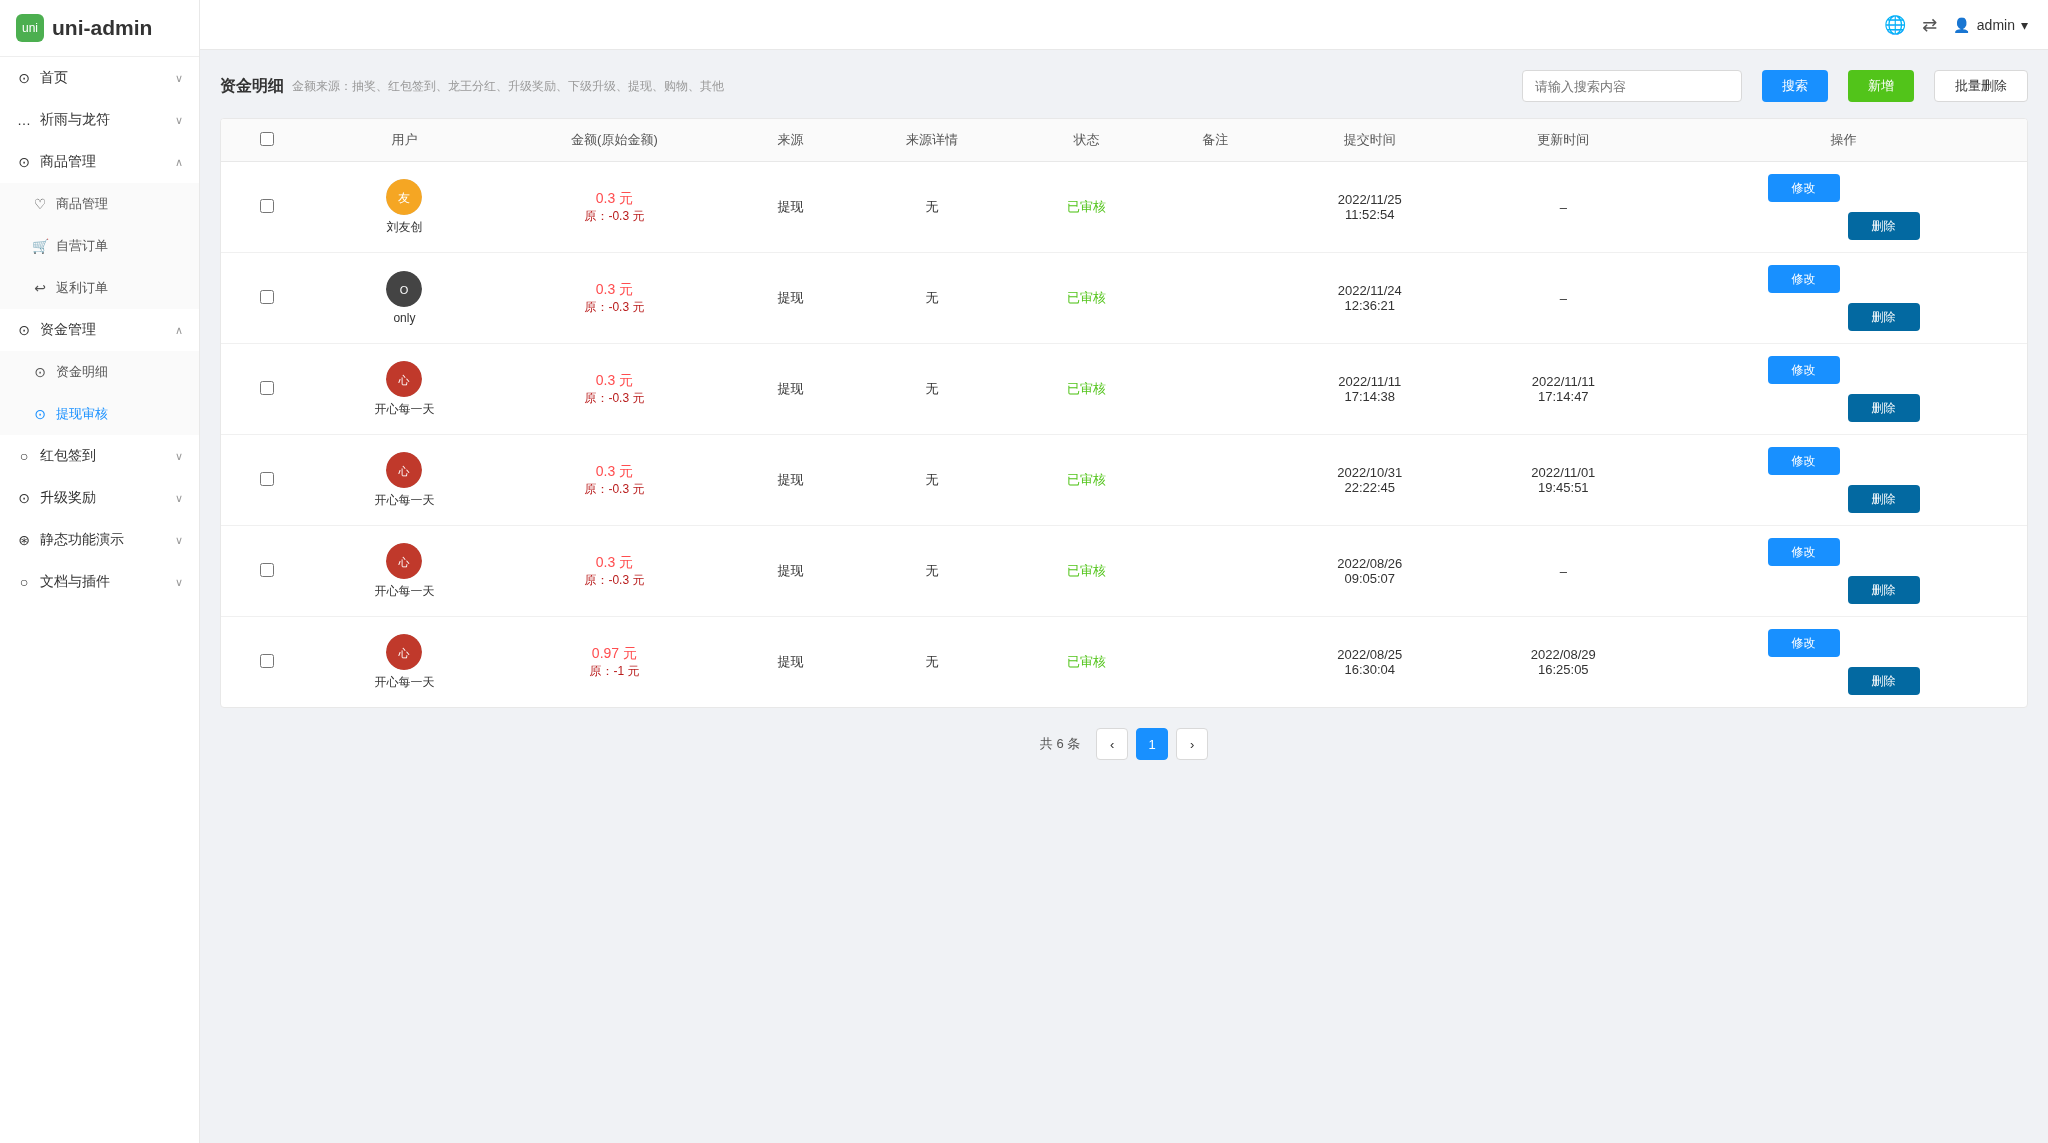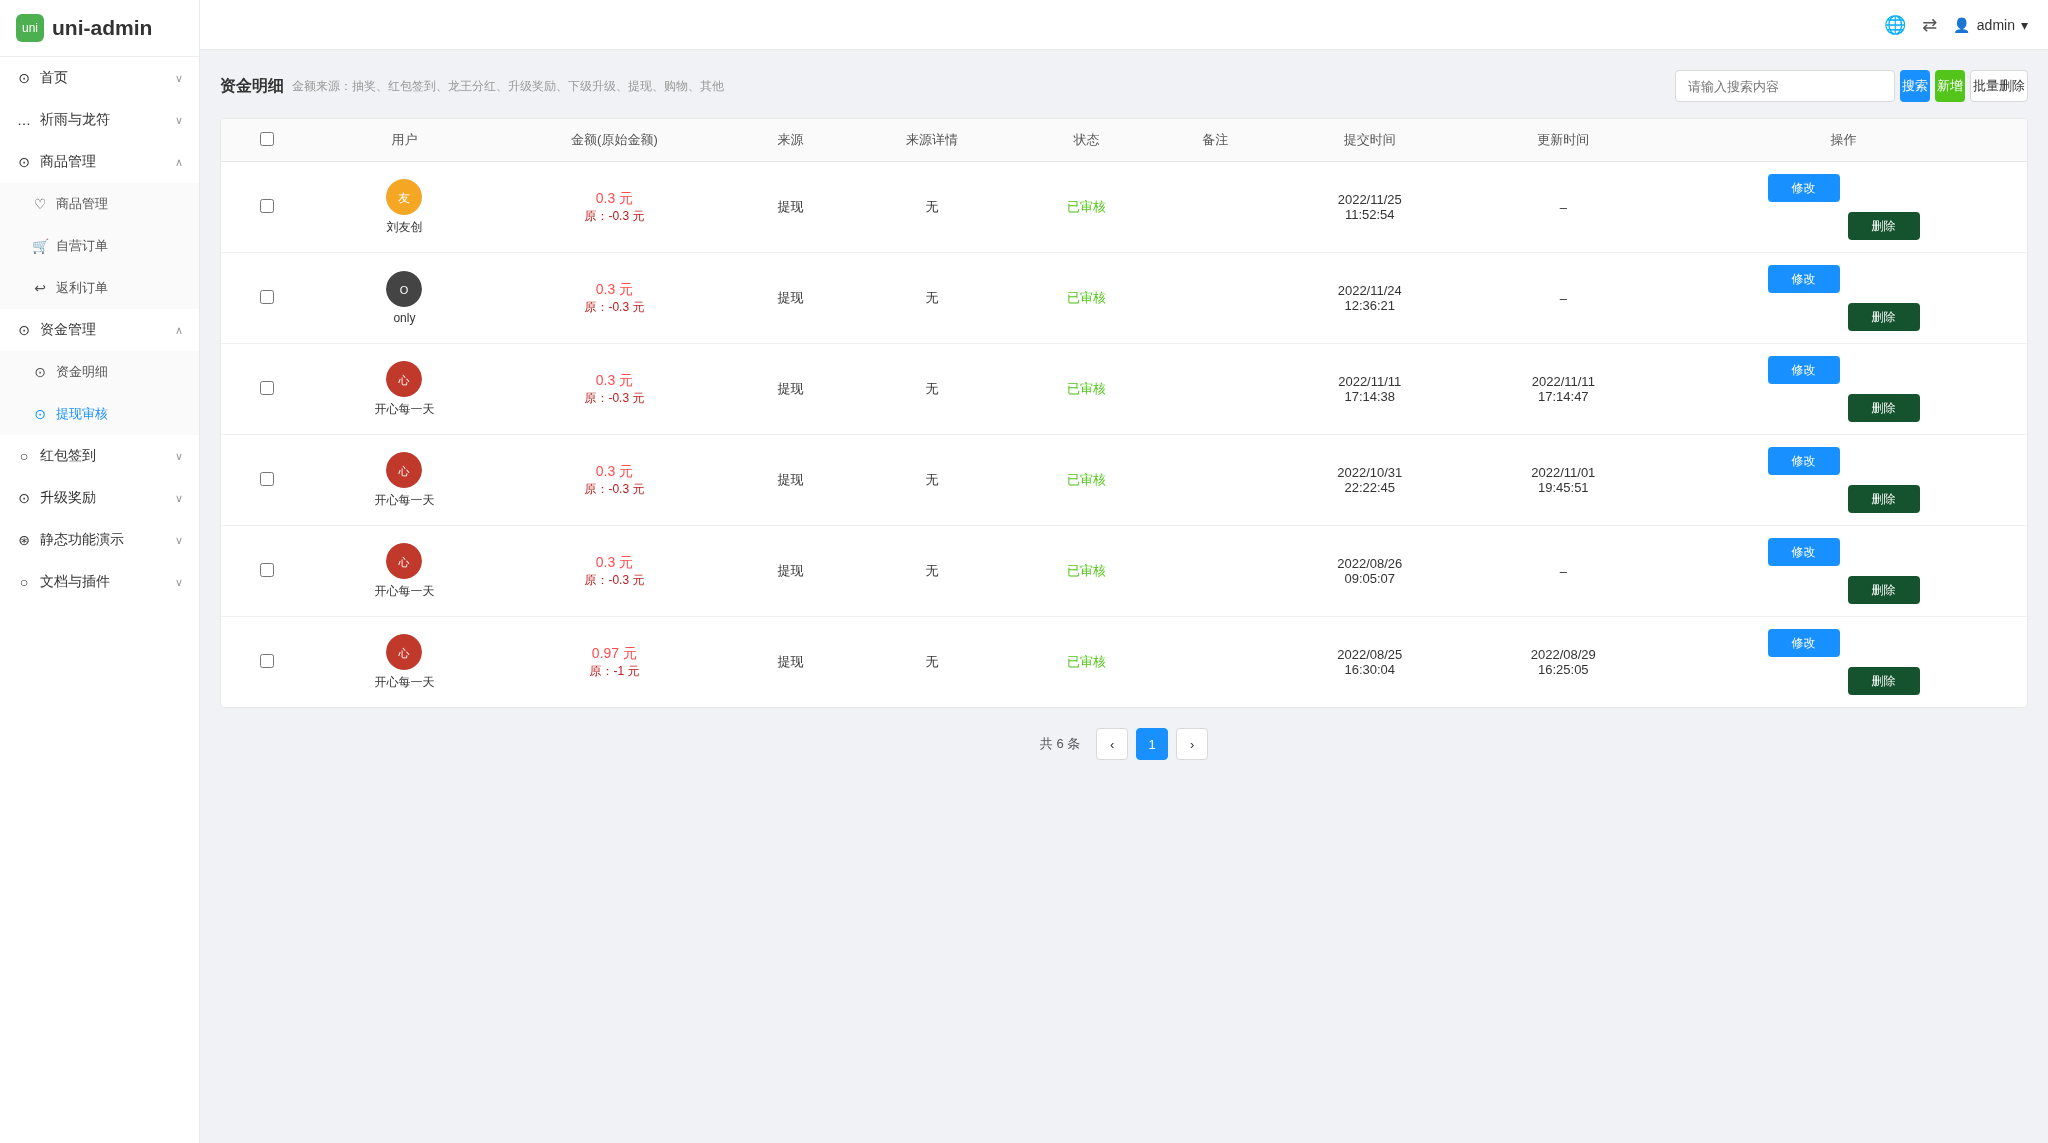--- a/index.html
+++ b/index.html
@@ -26,28 +26,28 @@
 
     
     .main { flex: 1; overflow: auto; }
     .page-content { padding: 20px; }
 
     
     .page-header { display: flex; align-items: center; justify-content: space-between; margin-bottom: 16px; }
     .page-title-area { display: flex; align-items: center; gap: 8px; }
     .page-title { font-size: 16px; font-weight: 600; color: #333; }
     .page-subtitle { font-size: 12px; color: #999; }
-    .page-actions { display: flex; align-items: center; gap: 5px; }
+    .page-actions { display: flex; align-items: center; gap: 20px; }
     .search-input { height: 32px; border: 1px solid #d9d9d9; border-radius: 4px; padding: 0 12px; font-size: 13px; width: 220px; outline: none; color: #333; }
-    .btn { height: 32px; padding: 0 2px; border-radius: 4px; border: none; cursor: pointer; font-size: 13px; }
+    .btn { height: 32px; padding: 0 20px; border-radius: 4px; border: none; cursor: pointer; font-size: 13px; }
     .btn-primary { background: #1890ff; color: white; }
     .btn-success { background: #52c41a; color: white; }
     .btn-default { background: #fff; color: #333; border: 1px solid #d9d9d9; }
     .btn-blue { background: #1890ff; color: white; }
-    .btn-red { background: #14532d; color: white; margin-top: 38px; }
+    .btn-red { background: #0369a1; color: white; margin-top: 38px; }
     .btn-sm { height: 28px; padding: 0 24px; font-size: 12px; border-radius: 4px; border: none; cursor: pointer; }
 
     
     .table-container { background: #fff; border-radius: 4px; border: 1px solid #e8e8e8; overflow: hidden; }
     table { width: 100%; border-collapse: collapse; }
     th { background: #fafafa; padding: 12px 16px; text-align: center; font-weight: 500; color: #555; font-size: 13px; border-bottom: 1px solid #e8e8e8; }
     td { padding: 12px 16px; text-align: center; border-bottom: 1px solid #f0f0f0; color: #333; font-size: 13px; vertical-align: middle; }
     tr:last-child td { border-bottom: none; }
 
     .user-cell { display: flex; flex-direction: column; align-items: center; gap: 4px; }

